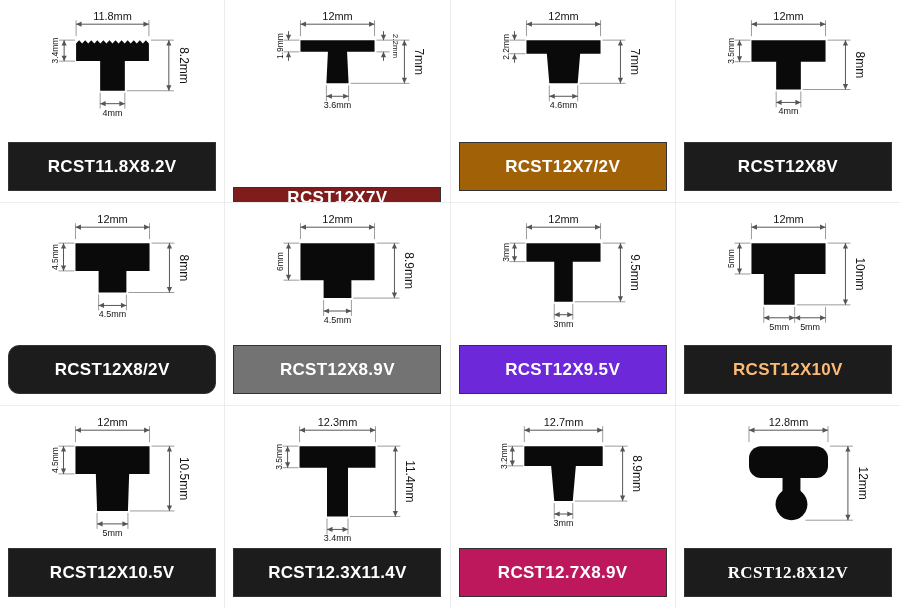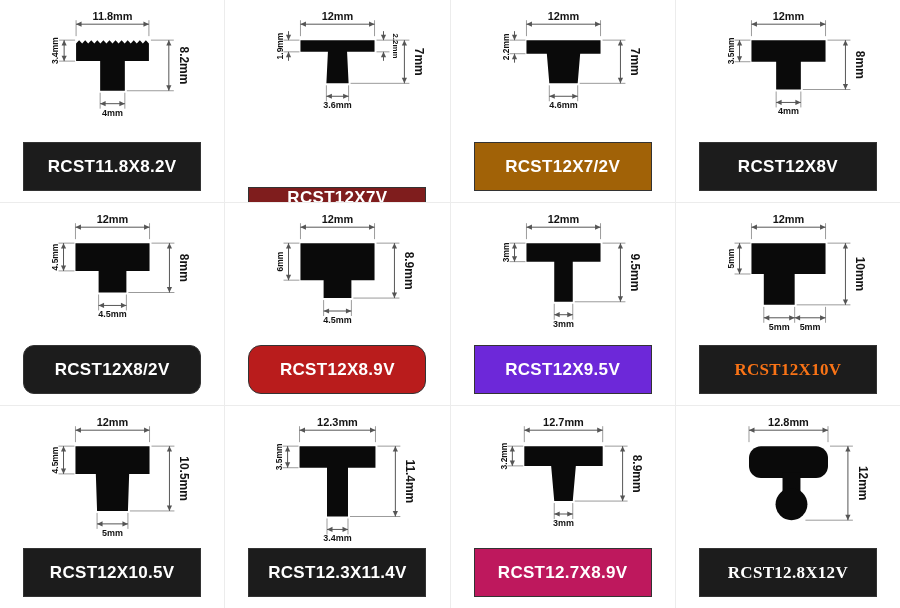--- a/index.html
+++ b/index.html
@@ -7,23 +7,23 @@
   .grid{
     width:900px;height:608px;display:grid;
     grid-template-columns:repeat(4,1fr);
     grid-template-rows:repeat(3,1fr);
     gap:1px;background:#ececec;box-sizing:border-box;
   }
   .cell{
     background:#ffffff;margin:0;display:flex;flex-direction:column;
     align-items:center;overflow:hidden;
   }
-  .diagram{flex:0 0 auto;font-weight:bold;}
+  .diagram{flex:0 0 auto;}
   .bar{
-    margin-top:auto;margin-bottom:11px;width:178px;height:51px;
+    margin-top:auto;margin-bottom:11px;width:208px;height:51px;
     display:flex;align-items:center;justify-content:center;
     border:1px solid #333333;box-sizing:border-box;
   }
   .bar span{
     font-weight:bold;font-size:17px;letter-spacing:.3px;white-space:nowrap;
   }
   svg text{font-family:"Liberation Sans",sans-serif;}
 </style>
 </head>
 <body>
@@ -223,21 +223,21 @@
           <polygon points="170.2,40 167.6,45.5 172.79999999999998,45.5" fill="#555555"></polygon>
           <polygon points="170.2,95.18 167.6,89.68 172.79999999999998,89.68" fill="#555555"></polygon>
           <text x="184.2" y="67.59" font-size="12" fill="#141414" text-anchor="middle" dominant-baseline="middle" transform="rotate(90 184.2 67.59)">8.9mm</text>
           <line x1="99.05" y1="97.18" x2="99.05" y2="113.18" stroke="#9a9a9a" stroke-width="1"></line>
           <line x1="126.95" y1="97.18" x2="126.95" y2="113.18" stroke="#9a9a9a" stroke-width="1"></line>
           <line x1="99.05" y1="108.18" x2="126.95" y2="108.18" stroke="#555555" stroke-width="1"></line>
           <polygon points="99.05,108.18 104.55,105.58000000000001 104.55,110.78" fill="#555555"></polygon>
           <polygon points="126.95,108.18 121.45,105.58000000000001 121.45,110.78" fill="#555555"></polygon>
           <text x="113" y="120.18" font-size="9" fill="#141414" text-anchor="middle">4.5mm</text>
         </svg></div>
-    <div class="bar" style="background: #b91c1c; border-radius: 13px;">
+    <div class="bar" style="background: #737373;">
       <span style="color: rgb(255, 255, 255);">RCST12X8.9V</span>
     </div>
   </figure>
 
   <figure class="cell">
     <div class="diagram"><svg width="224" height="138" viewBox="0 0 225 138">
           <polygon points="75.8,40 150.2,40 150.2,58.6 122.3,58.6 122.3,98.9 103.7,98.9 103.7,58.6 75.8,58.6" fill="#0a0a0a"></polygon>
           <line x1="75.8" y1="36" x2="75.8" y2="20" stroke="#9a9a9a" stroke-width="1"></line>
           <line x1="150.2" y1="36" x2="150.2" y2="20" stroke="#9a9a9a" stroke-width="1"></line>
           <line x1="75.8" y1="24" x2="150.2" y2="24" stroke="#555555" stroke-width="1"></line>
@@ -295,21 +295,21 @@
           <polygon points="88.2,115 93.7,112.4 93.7,117.6" fill="#555555"></polygon>
           <polygon points="119.2,115 113.7,112.4 113.7,117.6" fill="#555555"></polygon>
           <text x="103.7" y="127" font-size="9" fill="#141414" text-anchor="middle">5mm</text>
           <line x1="150.2" y1="104" x2="150.2" y2="120" stroke="#9a9a9a" stroke-width="1"></line>
           <line x1="119.2" y1="115" x2="150.2" y2="115" stroke="#555555" stroke-width="1"></line>
           <polygon points="119.2,115 124.7,112.4 124.7,117.6" fill="#555555"></polygon>
           <polygon points="150.2,115 144.7,112.4 144.7,117.6" fill="#555555"></polygon>
           <text x="134.7" y="127" font-size="9" fill="#141414" text-anchor="middle">5mm</text>
         </svg></div>
     <div class="bar" style="background: rgb(28, 28, 28);">
-      <span style="color: #f97316; font-family: Liberation Serif, serif;">RCST12X10V</span>
+      <span style="color: #fdba74;">RCST12X10V</span>
     </div>
   </figure>
 
   <figure class="cell">
     <div class="diagram"><svg width="224" height="138" viewBox="0 0 225 138">
           <polygon points="75.8,40 150.2,40 150.2,67.9 129.74,67.9 128.5,105.10000000000001 97.5,105.10000000000001 96.25999999999999,67.9 75.8,67.9" fill="#0a0a0a"></polygon>
           <line x1="75.8" y1="36" x2="75.8" y2="20" stroke="#9a9a9a" stroke-width="1"></line>
           <line x1="150.2" y1="36" x2="150.2" y2="20" stroke="#9a9a9a" stroke-width="1"></line>
           <line x1="75.8" y1="24" x2="150.2" y2="24" stroke="#555555" stroke-width="1"></line>
           <polygon points="75.8,24 81.3,21.4 81.3,26.6" fill="#555555"></polygon>

